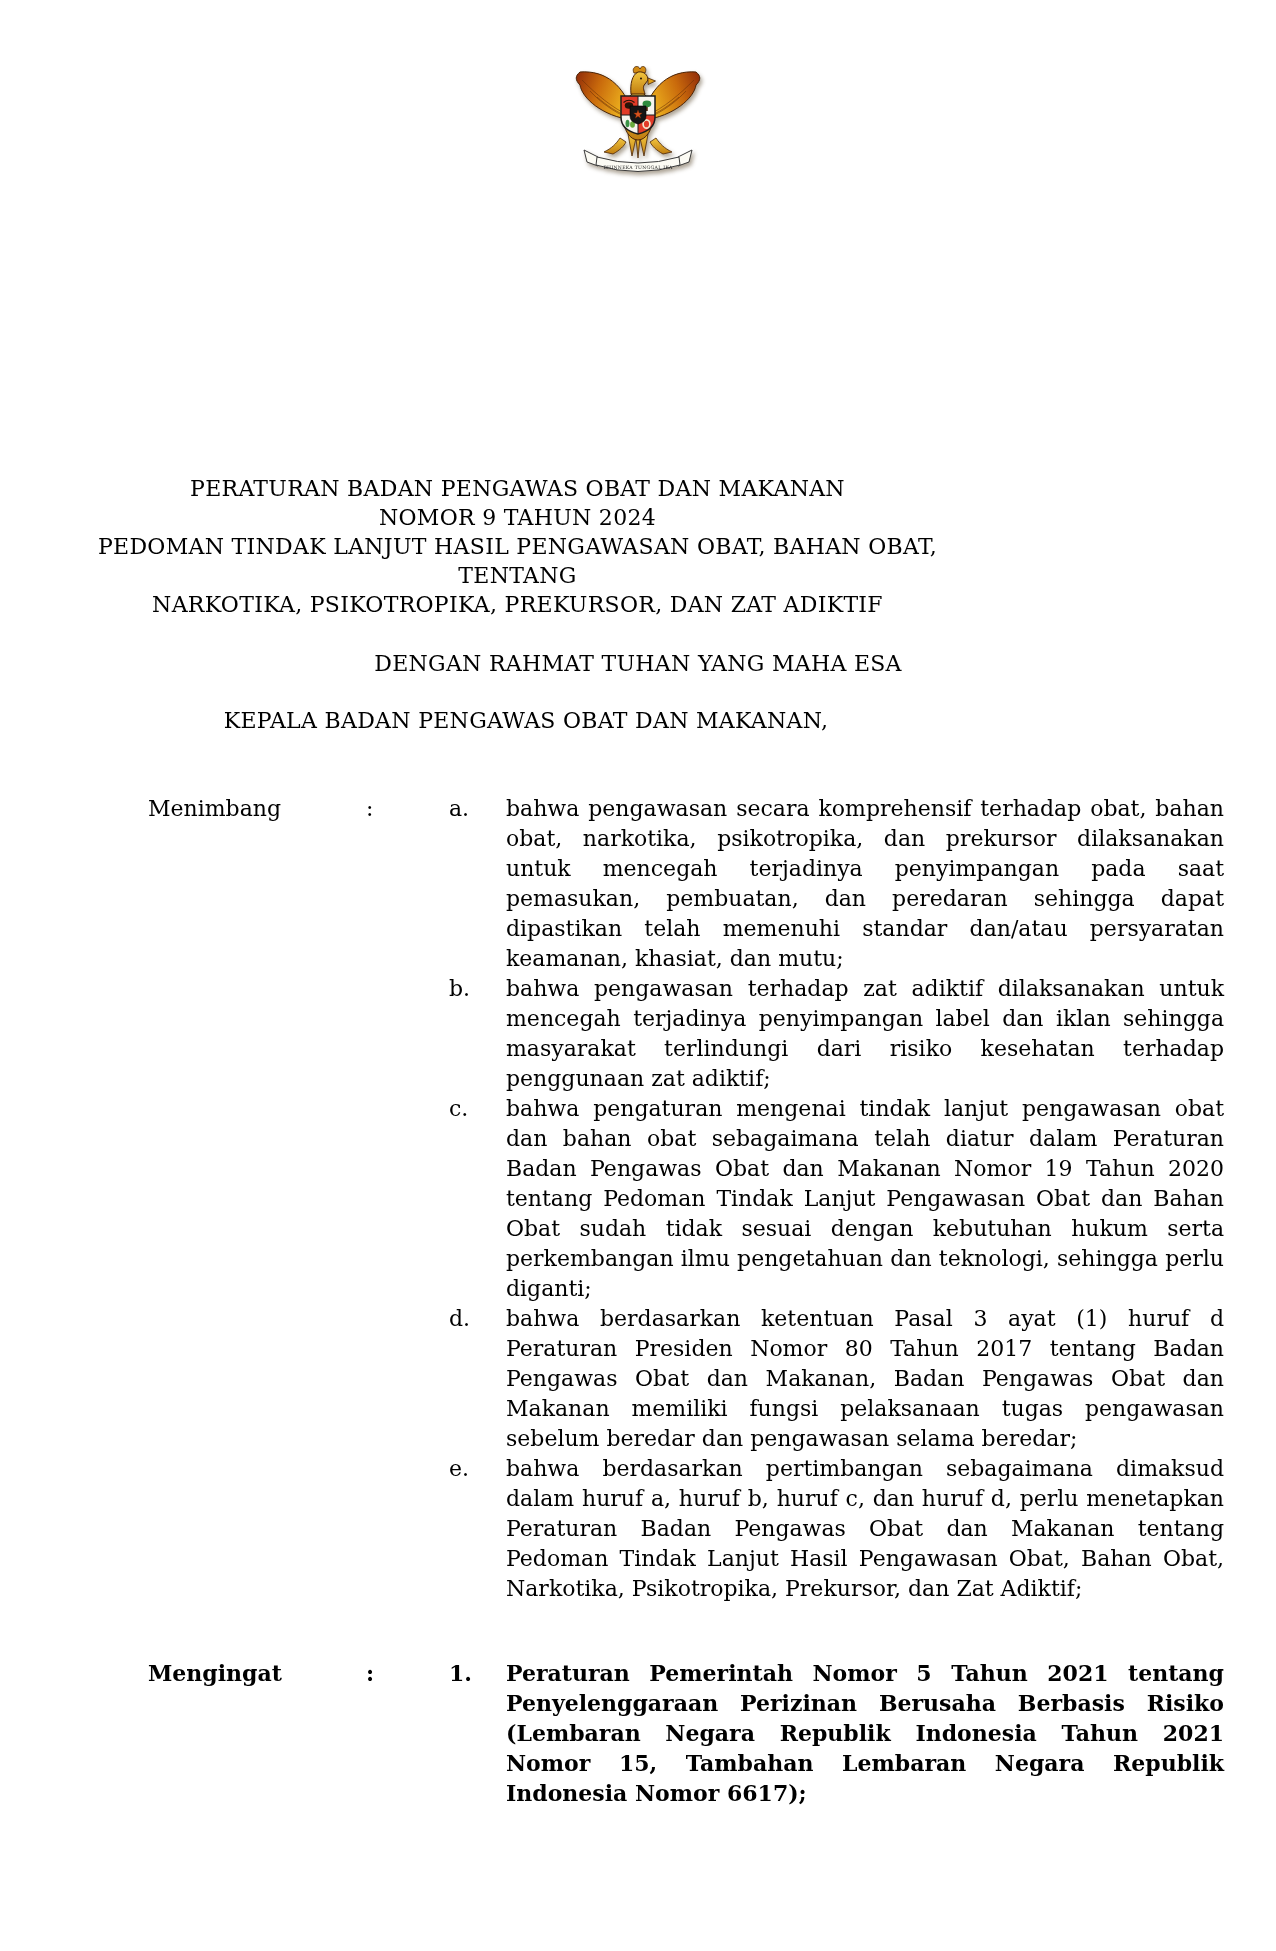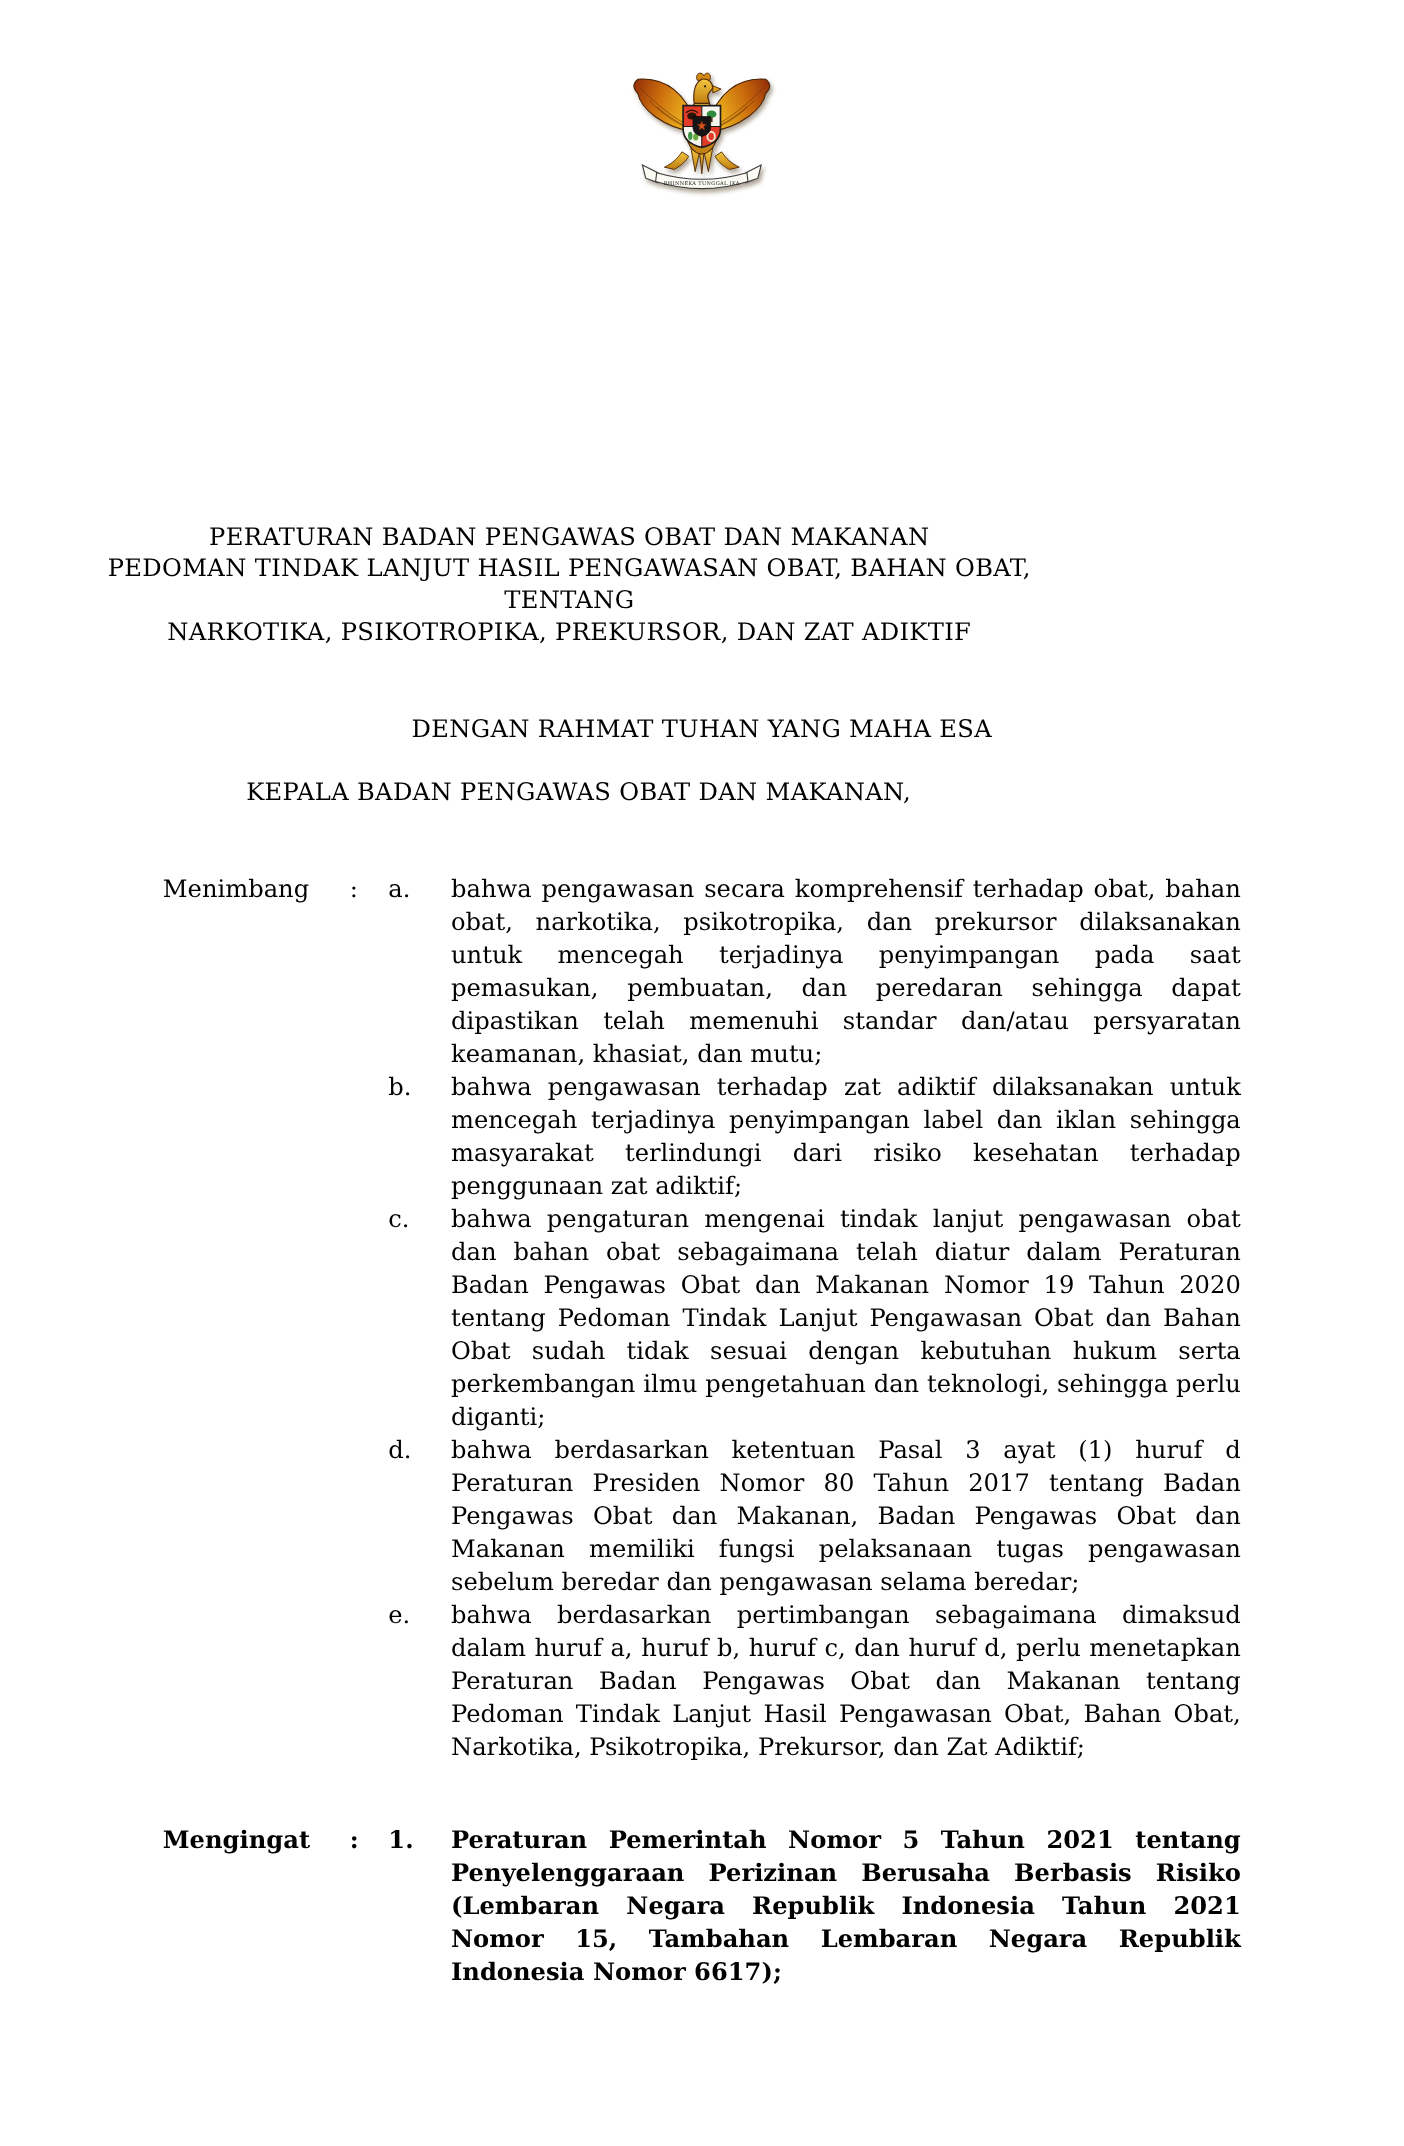--- a/index.html
+++ b/index.html
@@ -34,21 +34,21 @@
   }
   .issuer {
     position: absolute; top: 706px; left: 0; width: 1052px;
     text-align: center; font-size: 22px; line-height: 29px; letter-spacing: 0.3px;
   }
 
   
   .section {
     position: absolute; left: 148px;
     display: flex; align-items: flex-start;
-    font-size: 22px; line-height: 30px;
+    font-size: 22px; line-height: 30px; gap: 48px;
   }
   #menimbang { top: 794px; }
   #mengingat { top: 1658px; font-weight: bold; }
   .sec-label { width: 170px; flex: 0 0 170px; }
   .sec-colon { width: 35px;  flex: 0 0 35px; }
   .sec-items { width: 775px; flex: 0 0 775px; }
   .item { display: flex; align-items: flex-start; }
   .item-marker { width: 57px; flex: 0 0 57px; }
   .item-text {
     width: 718px; flex: 0 0 718px;
@@ -128,20 +128,21 @@
     <g>
       <path d="M30,97 L16,90 L19,102 L30,106 Z" fill="#fcfbf4" stroke="#3a3a3a" stroke-width="1"></path>
       <path d="M110,97 L124,90 L121,102 L110,106 Z" fill="#fcfbf4" stroke="#3a3a3a" stroke-width="1"></path>
       <path d="M29,97 Q70,109 111,97 L112,105 Q70,118 28,105 Z" fill="#fcfbf4" stroke="#3a3a3a" stroke-width="1"></path>
       <text x="70" y="108.5" text-anchor="middle" font-size="4.6" letter-spacing="0.3" fill="#1a1a1a" font-family="DejaVu Serif, Liberation Serif, serif">BHINNEKA TUNGGAL IKA</text>
     </g>
   </svg>
 
   <div class="title-block">
     <div>PERATURAN BADAN PENGAWAS OBAT DAN MAKANAN</div>
+    <div>NOMOR 9 TAHUN 2024</div>
     <div>PEDOMAN TINDAK LANJUT HASIL PENGAWASAN OBAT, BAHAN OBAT,</div>
     <div>TENTANG</div>
     <div>NARKOTIKA, PSIKOTROPIKA, PREKURSOR, DAN ZAT ADIKTIF</div>
   </div>
 
   <div class="invocation">DENGAN RAHMAT TUHAN YANG MAHA ESA</div>
   <div class="issuer">KEPALA BADAN PENGAWAS OBAT DAN MAKANAN,</div>
 
   <div class="section" id="menimbang">
     <div class="sec-label">Menimbang</div>

